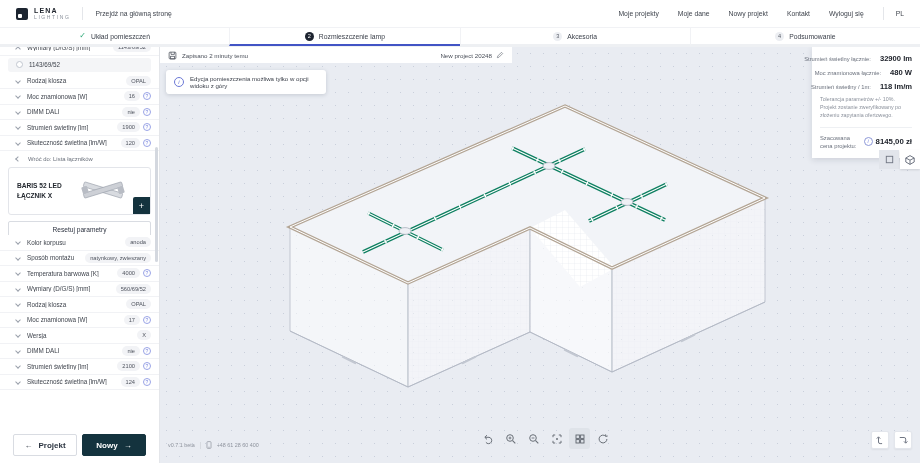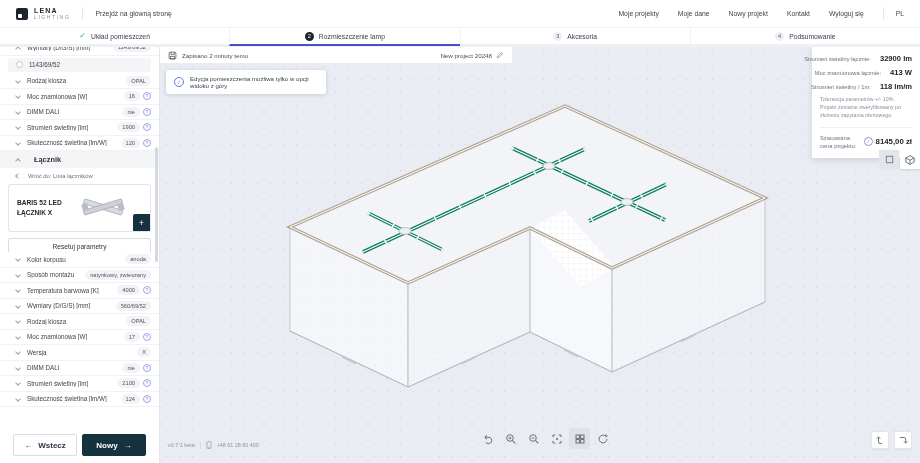--- a/index.html
+++ b/index.html
@@ -177,24 +177,20 @@
           <span class="info">?</span>
         </div>
         <div class="row">
           <span class="chev"></span>
           <span class="lbl">Skuteczność świetlna [lm/W]</span>
           <span class="pill">120</span>
           <span class="info">?</span>
         </div>
       </div>
 
-      <div class="section-header">
-        <span class="chev up"></span>
-        <span>Łącznik</span>
-      </div>
       <div class="back-link">
         <span class="chev left"></span>
         <span>Wróć do: Lista łączników</span>
       </div>
 
       <div class="product-card">
         <div class="product-name">
           <div>BARIS 52 LED</div>
           <div>ŁĄCZNIK X</div>
         </div>
@@ -267,21 +263,21 @@
           <span class="pill">124</span>
           <span class="info">?</span>
         </div>
       </div>
 
       <div class="scrollbar"></div>
 
       <div class="sidebar-nav">
         <div class="btn btn-back">
           <span>←</span>
-          <span>Wstecz</span>
+          <span>Projekt</span>
         </div>
         <div class="btn btn-next">
           <span>Nowy</span>
           <span>→</span>
         </div>
       </div>
     </aside>
 
     <div class="canvas">
 
@@ -362,21 +358,21 @@
         <span>Edycja pomieszczenia możliwa tylko w opcji widoku z góry</span>
       </div>
 
       <div class="summary">
         <div class="srow">
           <span class="slabel">Strumień świetlny łącznie:</span>
           <span class="sval">32900 lm</span>
         </div>
         <div class="srow">
           <span class="slabel">Moc znamionowa łącznie:</span>
-          <span class="sval">413 W</span>
+          <span class="sval">480 W</span>
         </div>
         <div class="srow">
           <span class="slabel">Strumień świetlny / 1m:</span>
           <span class="sval">118 lm/m</span>
         </div>
         <div class="snote">Tolerancja parametrów +/- 10%. Projekt zostanie zweryfikowany po złożeniu zapytania ofertowego.</div>
         <div class="sprice">
           <span class="plabel">Szacowana cena projektu:</span>
           <span class="pval">
             <span class="pinfo">i</span>

